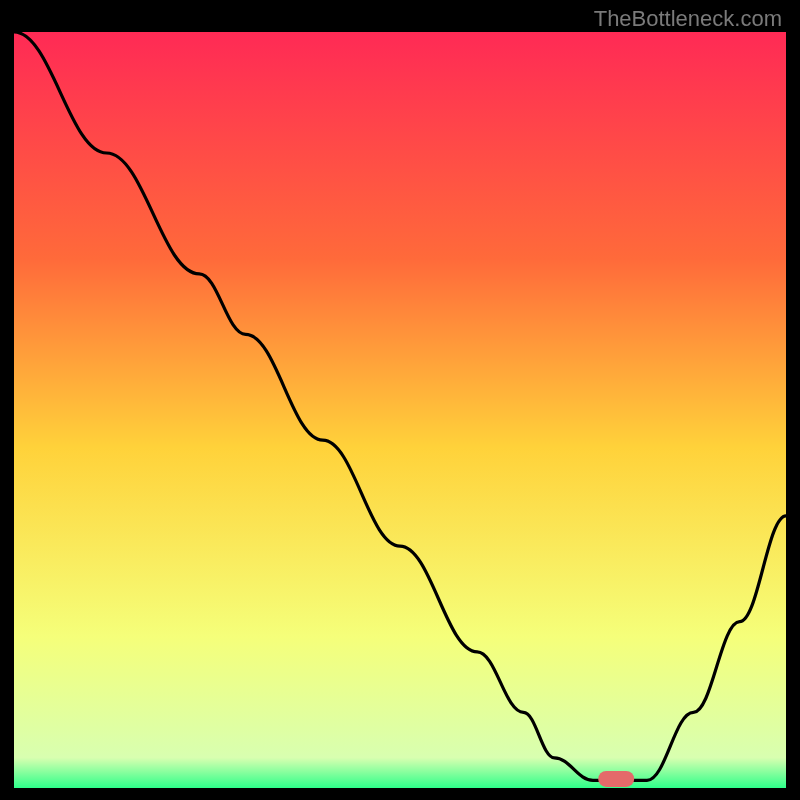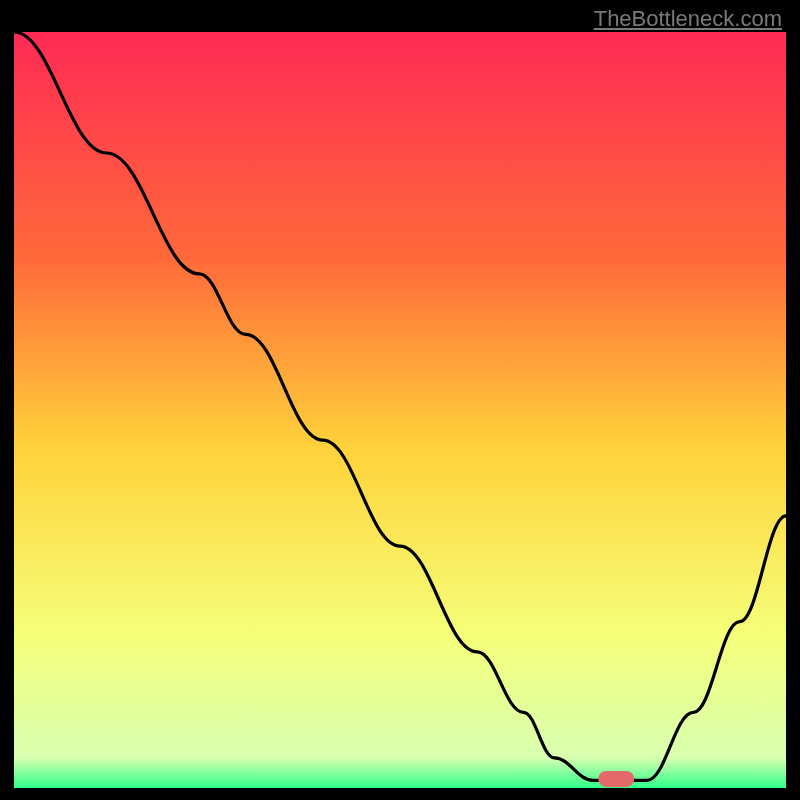--- a/index.html
+++ b/index.html
@@ -12,21 +12,20 @@
     font-family: Arial, sans-serif;
   }
   .watermark {
     position: absolute;
     top: 6px;
     right: 18px;
     color: #7a7a7a;
     font-size: 22px;
     font-weight: 500;
     z-index: 10;
-    text-decoration: underline;
   }
   .frame {
     position: absolute;
     top: 32px;
     left: 14px;
     width: 772px;
     height: 756px;
     background: #000;
   }
   svg {

